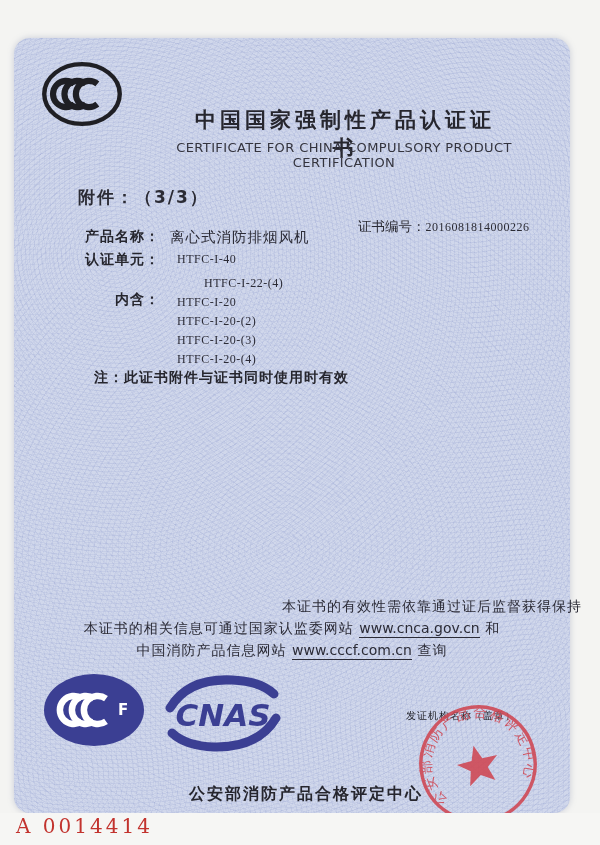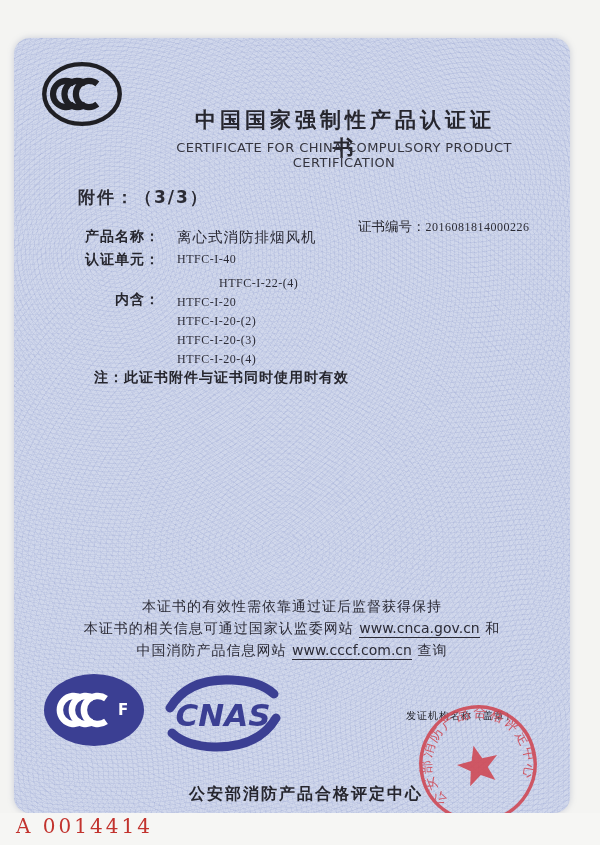--- a/index.html
+++ b/index.html
@@ -72,35 +72,35 @@
     <path d="M67.5 29.4 A15 15 0 1 0 67.5 52.6" fill="none" stroke="#1f1f24" stroke-width="7"></path>
   </svg>
 
   <div class="abs title-cn">中国国家强制性产品认证证书</div>
   <div class="abs title-en">CERTIFICATE FOR CHINA COMPULSORY PRODUCT CERTIFICATION</div>
 
   <div class="abs attachment">附件：（3/3）</div>
   <div class="abs certno"><span>证书编号：</span><span class="mono">2016081814000226</span></div>
 
   <div class="abs field-label" style="left:64px; top:190px;">产品名称：</div>
-  <div class="abs field-value" style="left:163px; top:190px;">离心式消防排烟风机</div>
+  <div class="abs field-value" style="left:156px; top:190px;">离心式消防排烟风机</div>
 
   <div class="abs field-label" style="left:64px; top:213px;">认证单元：</div>
   <div class="abs field-value mono" style="left:163px; top:214px;">HTFC-I-40</div>
 
   <div class="abs field-label" style="left:64px; top:253px;">内含：</div>
-  <div class="abs field-value mono" style="left:161px; top:238px;padding-left:44px;">HTFC-I-22-(4)</div>
+  <div class="abs field-value mono" style="left:146px; top:238px;padding-left:44px;">HTFC-I-22-(4)</div>
   <div class="abs field-value mono" style="left:163px; top:257px;">HTFC-I-20</div>
   <div class="abs field-value mono" style="left:163px; top:276px;">HTFC-I-20-(2)</div>
   <div class="abs field-value mono" style="left:163px; top:295px;">HTFC-I-20-(3)</div>
   <div class="abs field-value mono" style="left:163px; top:314px;">HTFC-I-20-(4)</div>
 
   <div class="abs note">注：此证书附件与证书同时使用时有效</div>
 
-  <div class="abs stmt" style="top: 560px; left: 0px; width: 556px;">本证书的有效性需依靠通过证后监督获得保持</div>
+  <div class="abs stmt" style="top: 560px; left: 12px; width: 556px; text-align: right;">本证书的有效性需依靠通过证后监督获得保持</div>
   <div class="abs stmt" style="top: 582px; left: 0px; width: 556px;"><span>本证书的相关信息可通过国家认监委网站</span> <span class="url">www.cnca.gov.cn</span> <span>和</span></div>
   <div class="abs stmt" style="top: 604px; left: 0px; width: 556px;"><span>中国消防产品信息网站</span> <span class="url">www.cccf.com.cn</span> <span>查询</span></div>
 
   <svg class="abs" style="left:28px; top:634px;" width="104" height="76" viewBox="0 0 104 76">
     <ellipse cx="52" cy="38" rx="50" ry="36" fill="#3b3f93"></ellipse>
     <path d="M40 26.6 A14 14 0 1 0 40 49.4" fill="none" stroke="#ffffff" stroke-width="6.5"></path>
     <path d="M52 26.6 A14 14 0 1 0 52 49.4" fill="none" stroke="#ffffff" stroke-width="6.5"></path>
     <path d="M64 26.6 A14 14 0 1 0 64 49.4" fill="none" stroke="#ffffff" stroke-width="6.5"></path>
     <text x="76" y="43" fill="#ffffff" font-size="15" font-weight="bold" font-family="DejaVu Sans, sans-serif">F</text>
   </svg>

